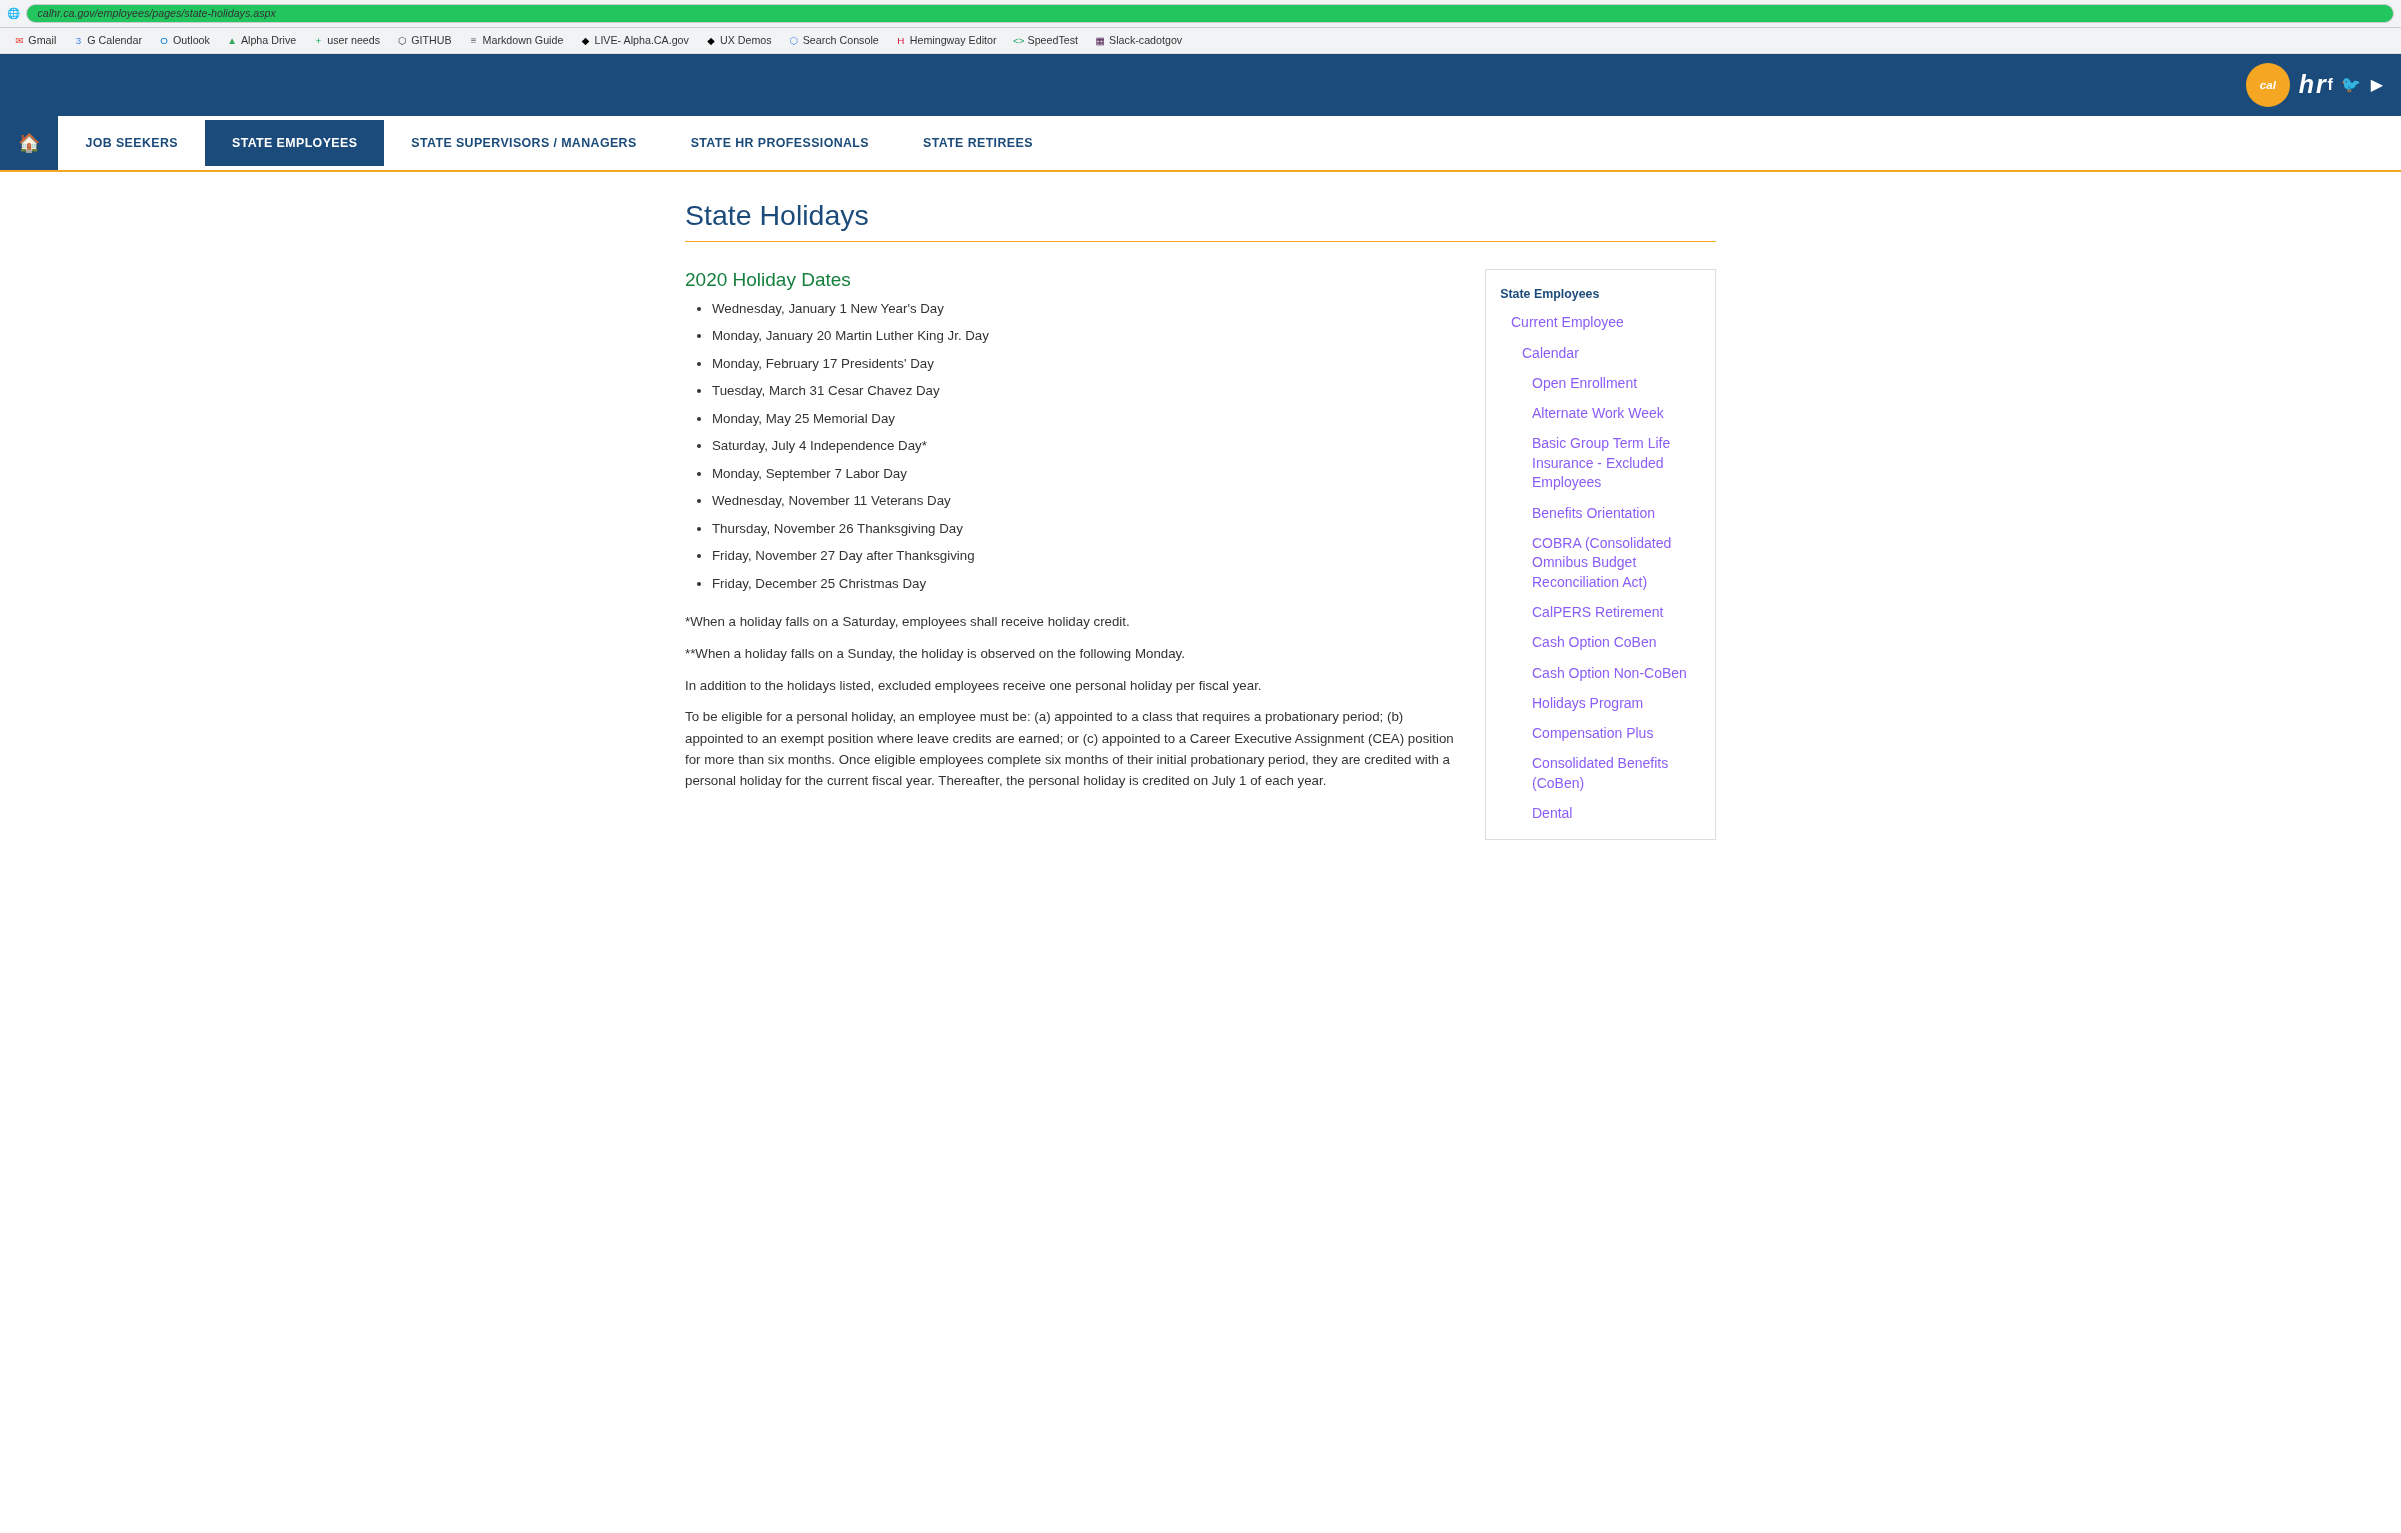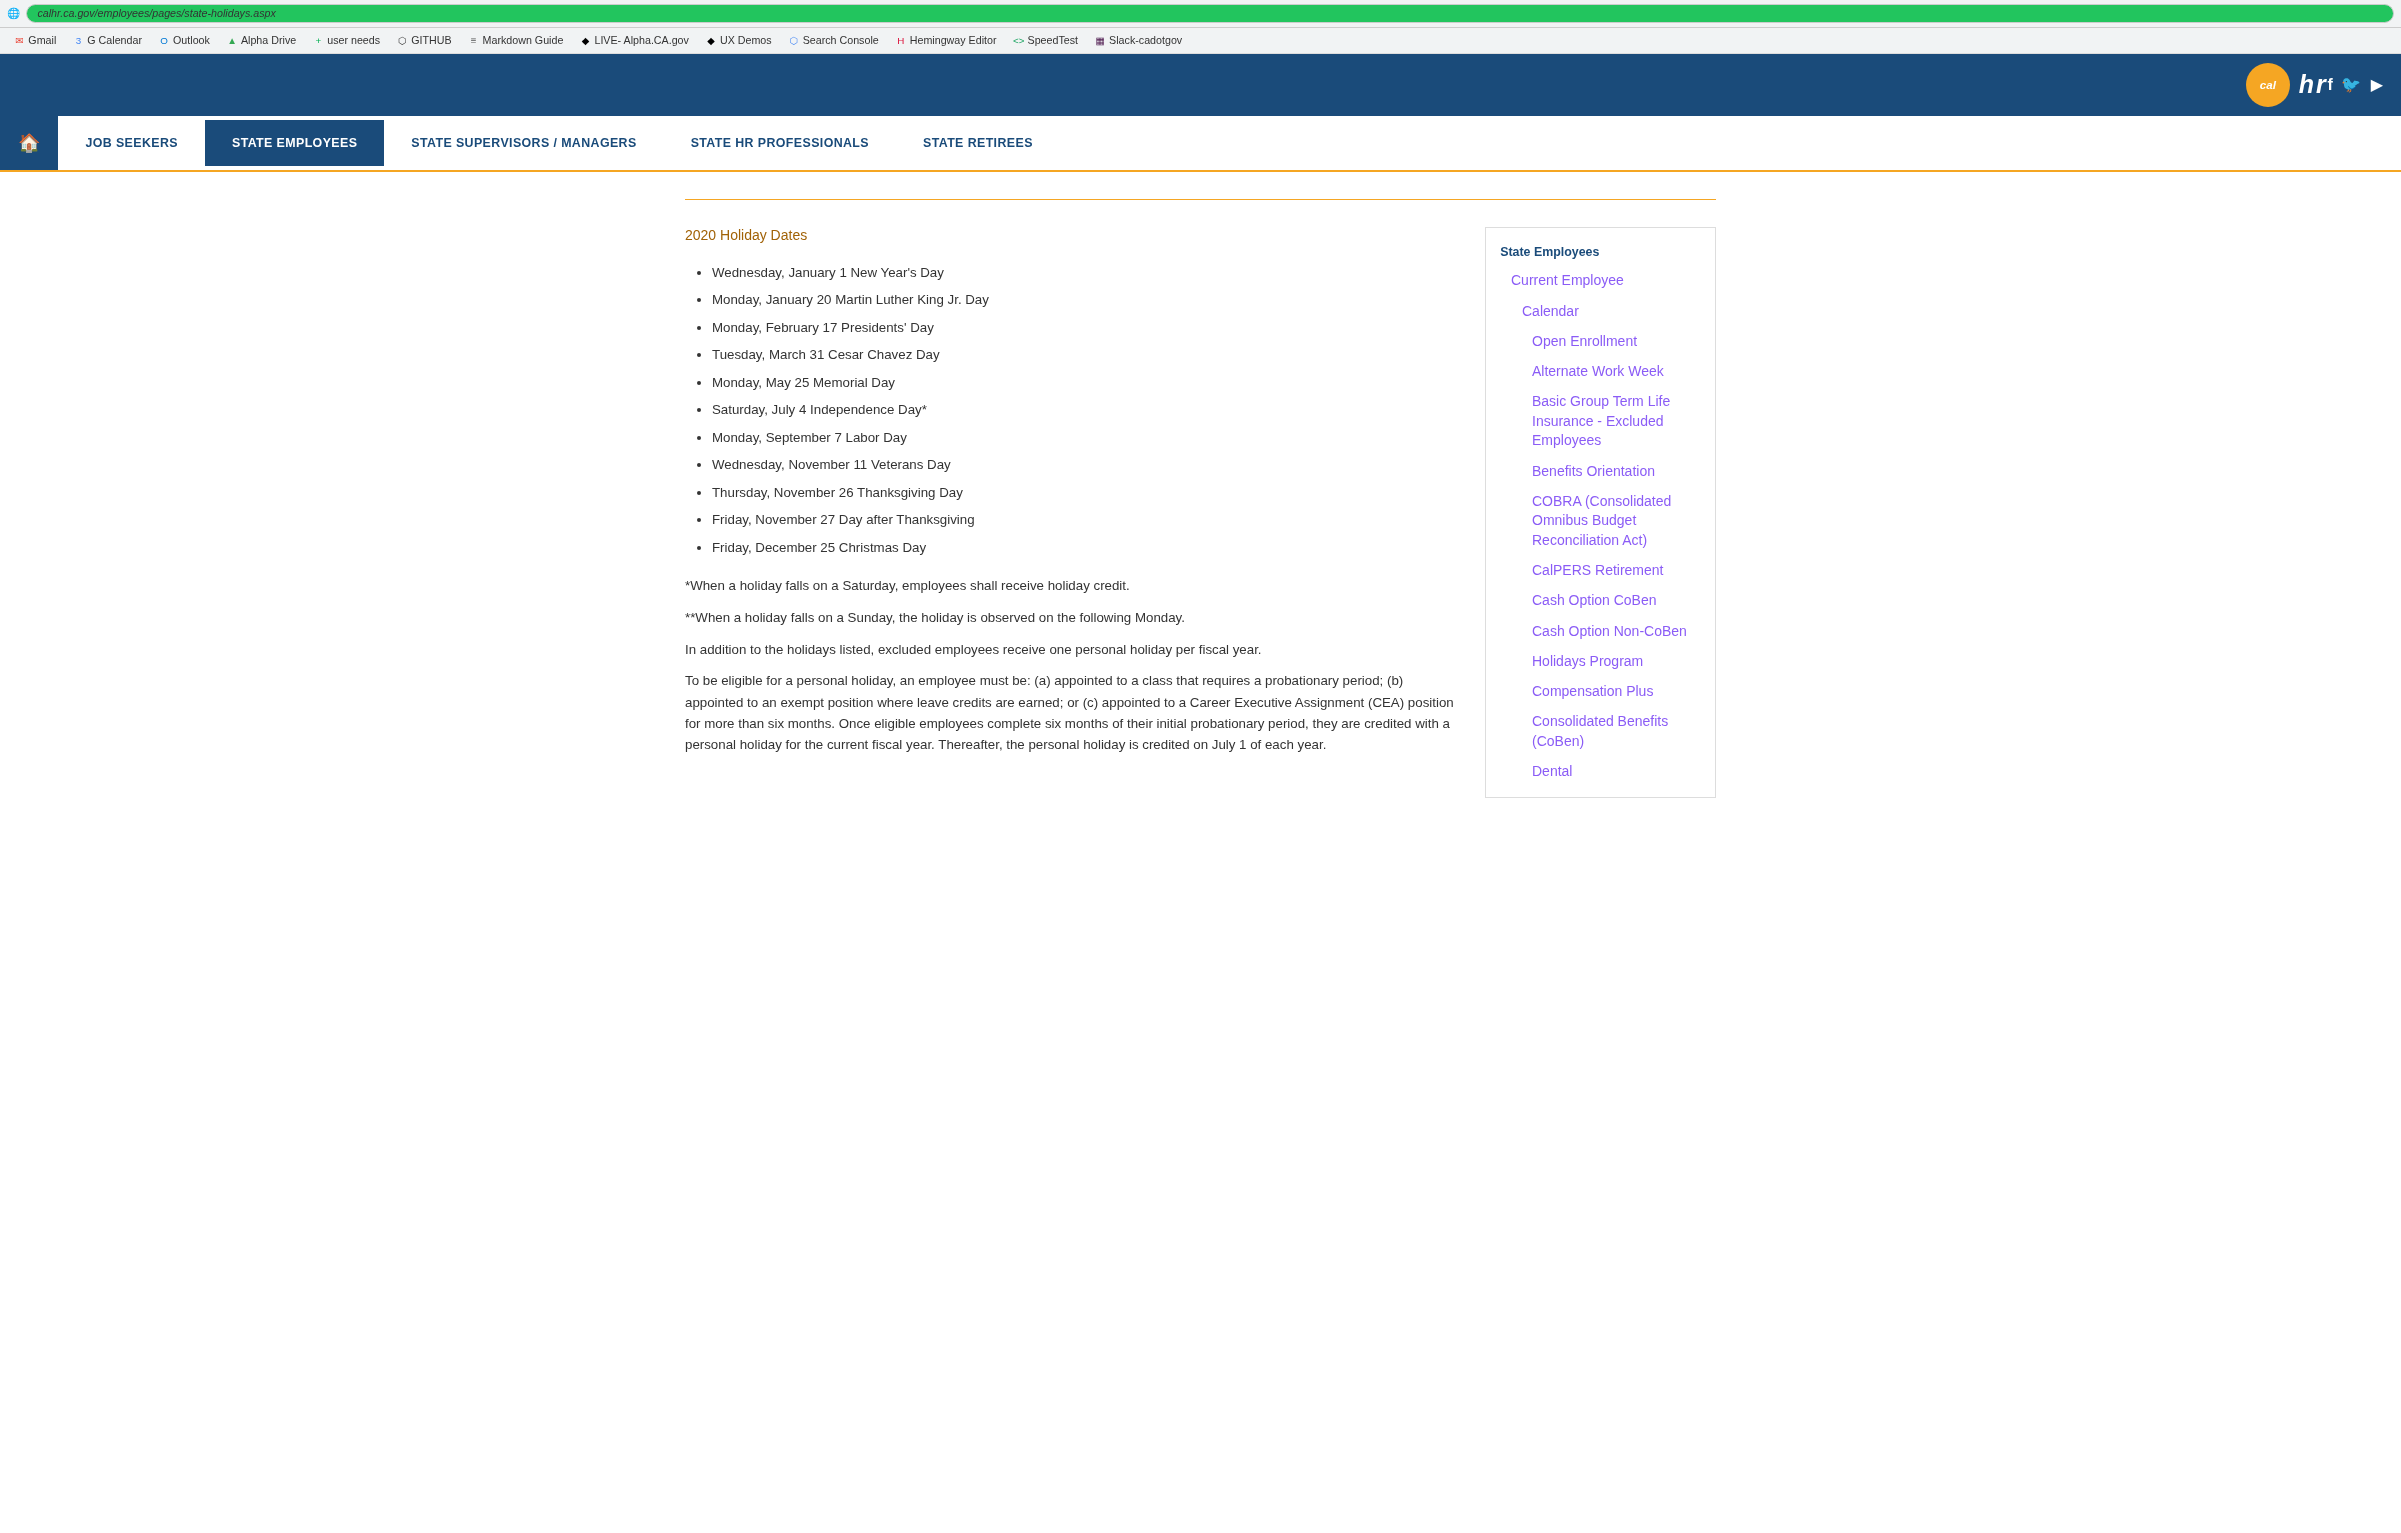--- a/index.html
+++ b/index.html
@@ -161,23 +161,23 @@
     }
     .sidebar {
       width: 231px;
       flex-shrink: 0;
       border: 0.9px solid #ddd;
       background: #fff;
     }
 
     
     .section-title {
-      font-size: 14px;
-      color: #a16207;
-      margin-bottom: 18px;
+      font-size: 19px;
+      color: #15803d;
+      margin-bottom: 6px;
       font-weight: normal;
     }
     .holiday-list {
       list-style: disc;
       margin-left: 27px;
       margin-bottom: 15px;
       line-height: 1.8;
     }
     .holiday-list li {
       margin-bottom: 3.6px;
@@ -289,20 +289,21 @@
     <span class="nav-home-icon">🏠</span>
   </div>
   <div class="nav-item">JOB SEEKERS</div>
   <div class="nav-item active">STATE EMPLOYEES</div>
   <div class="nav-item">STATE SUPERVISORS / MANAGERS</div>
   <div class="nav-item">STATE HR PROFESSIONALS</div>
   <div class="nav-item">STATE RETIREES</div>
 </nav>
 
 <div class="page-container">
+  <h1 class="page-title">State Holidays</h1>
   <hr class="page-title-underline">
 
   <div class="content-layout">
 
     <div class="main-content">
       <h2 class="section-title">2020 Holiday Dates</h2>
 
       <ul class="holiday-list">
       <li>Wednesday, January 1 New Year's Day</li>
           <li>Monday, January 20 Martin Luther King Jr. Day</li>

